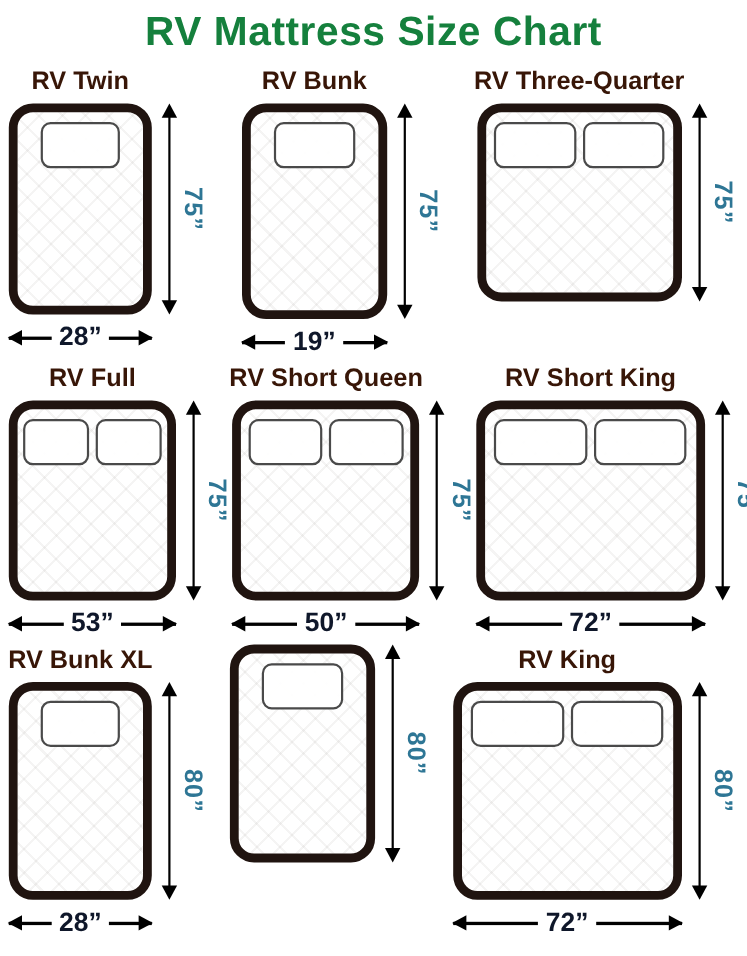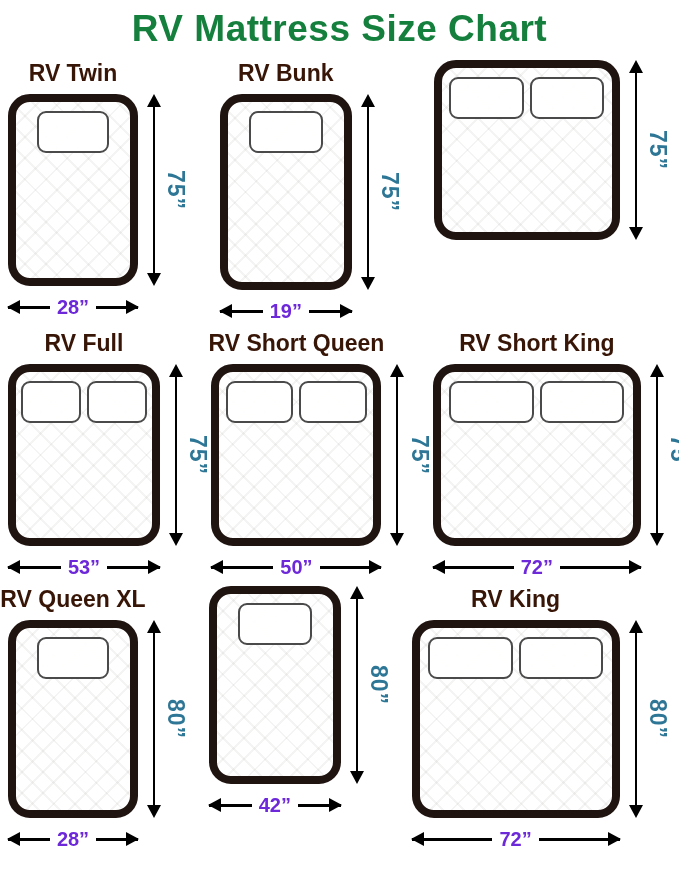--- a/index.html
+++ b/index.html
@@ -65,21 +65,21 @@
     content:""; position:absolute; left:-1px; top:50%; transform:translateY(-50%);
     border-top:7px solid transparent; border-bottom:7px solid transparent;
     border-right:13px solid #000;
   }
   .segr::after {
     content:""; position:absolute; right:-1px; top:50%; transform:translateY(-50%);
     border-top:7px solid transparent; border-bottom:7px solid transparent;
     border-left:13px solid #000;
   }
   .hlabel {
-    padding:0 7px; color:#6d28d9; font-size:20px; font-weight:bold;
+    padding:0 7px; color:#0f172a; font-size:24px; font-weight:bold;
     line-height:1; white-space:nowrap;
   }
 </style>
 </head>
 <body>
 
 <div class="page-title">RV Mattress Size Chart</div>
 
 <div class="row">
 
@@ -121,20 +121,23 @@
       </div>
     </div>
     <div class="hdim">
       <span class="seg segl"></span>
       <span class="hlabel">19”</span>
       <span class="seg segr"></span>
     </div>
   </div>
 
   <div class="cell" style="--bw:186px;--bh:180px">
+    <div class="name-row">
+        <span class="name">RV Three-Quarter</span>
+      </div>
     <div class="bed-wrap">
       <div class="bed">
         <div class="pillow p-double"></div>
         <div class="pillow p-double"></div>
       </div>
       <div class="vdim">
         <div class="arrow-v">
             <span class="vline"></span>
           </div>
         <span class="vlabel">75”</span>
@@ -214,21 +217,21 @@
       <span class="seg segr"></span>
     </div>
   </div>
 
 </div>
 
 <div class="row">
 
   <div class="cell" style="--bw:130px;--bh:198px">
     <div class="name-row">
-        <span class="name">RV Queen XL</span>
+        <span class="name">RV Bunk XL</span>
       </div>
     <div class="bed-wrap">
       <div class="bed">
         <div class="pillow p-single"></div>
       </div>
       <div class="vdim">
         <div class="arrow-v">
             <span class="vline"></span>
           </div>
         <span class="vlabel">80”</span>
@@ -246,25 +249,20 @@
       <div class="bed">
         <div class="pillow p-single"></div>
       </div>
       <div class="vdim">
         <div class="arrow-v">
             <span class="vline"></span>
           </div>
         <span class="vlabel">80”</span>
       </div>
     </div>
-    <div class="hdim">
-      <span class="seg segl"></span>
-      <span class="hlabel">42”</span>
-      <span class="seg segr"></span>
-    </div>
   </div>
 
   <div class="cell" style="--bw:208px;--bh:198px">
     <div class="name-row">
         <span class="name">RV King</span>
       </div>
     <div class="bed-wrap">
       <div class="bed">
         <div class="pillow p-double"></div>
         <div class="pillow p-double"></div>

